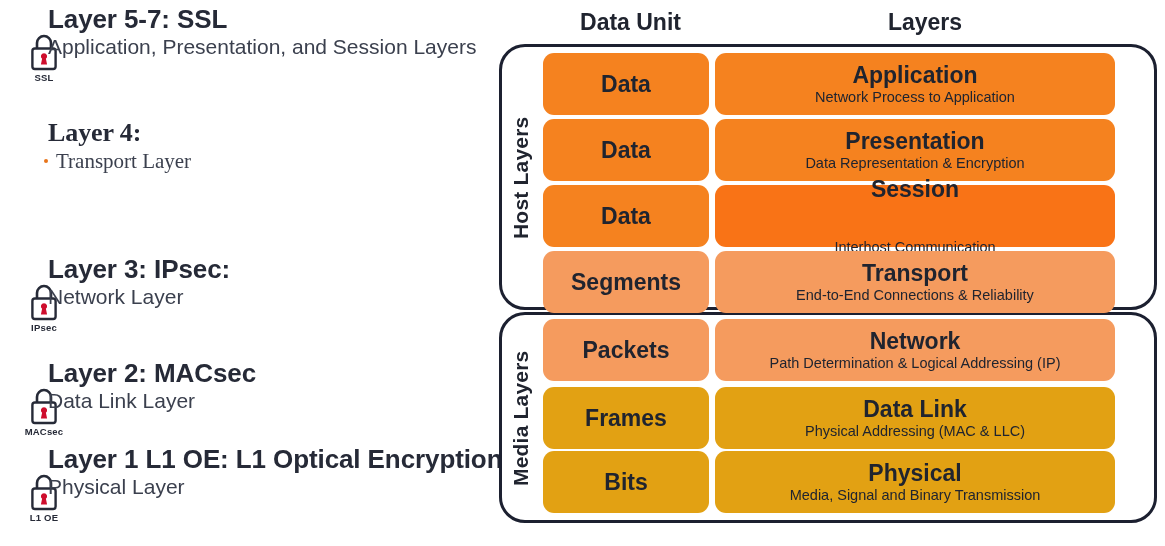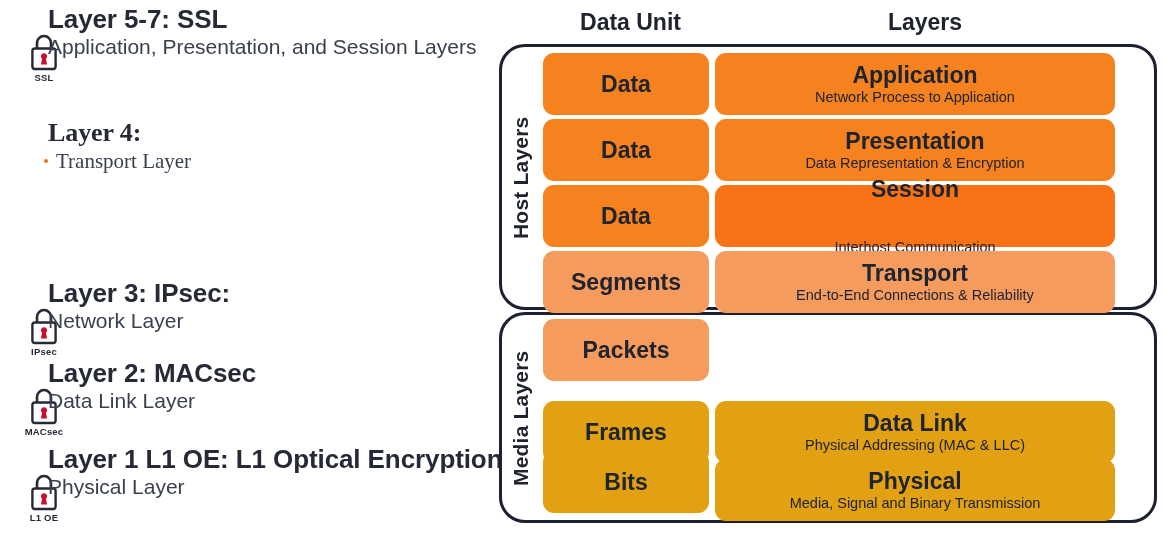--- a/index.html
+++ b/index.html
@@ -207,21 +207,21 @@
   </div>
 
   <div class="sec" style="top:120px;font-family:Liberation Serif, serif;">
     <div class="sec-title">Layer 4:</div>
     <div class="sec-body indent-bullet">
       <span class="bullet-dot"></span>
       <span>Transport Layer</span>
     </div>
   </div>
 
-  <div class="sec" style="top:256px;margin-top:24px;">
+  <div class="sec" style="top:256px;">
     <div class="sec-title">Layer 3: IPsec:</div>
     <div class="lock-wrap" style="top:26px;">
       <svg width="34" height="40" viewBox="0 0 34 40" aria-hidden="true">
         <path d="M10 17 L10 11 A7 7 0 0 1 24 11 L24 17" fill="none" stroke="#262A37" stroke-width="2.6"></path>
         <rect x="5.4" y="16.5" width="23.2" height="20.5" rx="2.5" fill="#ffffff" stroke="#262A37" stroke-width="2.4"></rect>
         <path d="M17 21.2 a3.1 3.1 0 0 0 -1.9 5.55 L13.9 32.6 h6.2 l-1.2 -5.85 A3.1 3.1 0 0 0 17 21.2 z" fill="#CE0E2D"></path>
       </svg>
       <div class="lock-label">IPsec</div>
     </div>
     <div class="sec-body">Network Layer</div>
@@ -307,36 +307,40 @@
       <div class="layer-cell" style="background:#F59B5E;">
         <div class="layer-name">Transport</div>
         <div class="layer-desc">End-to-End Connections &amp; Reliability</div>
       </div>
     </div>
 
     <div class="layer-row" style="top:319px;">
       <div class="unit-cell" style="background:#F59B5E;">
         <span>Packets</span>
       </div>
-    </div>
-
-    <div class="layer-row" style="top:401px;">
+      <div class="layer-cell" style="background:#F59B5E;">
+        <div class="layer-name">Network</div>
+        <div class="layer-desc">Path Determination &amp; Logical Addressing (IP)</div>
+      </div>
+    </div>
+
+    <div class="layer-row" style="top:387px;">
       <div class="unit-cell" style="background:#E2A113;">
         <span>Frames</span>
       </div>
       <div class="layer-cell" style="background:#E2A113;">
         <div class="layer-name">Data Link</div>
         <div class="layer-desc">Physical Addressing (MAC &amp; LLC)</div>
       </div>
     </div>
 
     <div class="layer-row" style="top:451px;">
       <div class="unit-cell" style="background:#E2A113;">
         <span>Bits</span>
       </div>
-      <div class="layer-cell" style="background:#E2A113;margin-top:8px;">
+      <div class="layer-cell" style="background:#E2A113;">
         <div class="layer-name">Physical</div>
         <div class="layer-desc">Media, Signal and Binary Transmission</div>
       </div>
     </div>
 
   </div>
 </div>
 
 </body></html>

